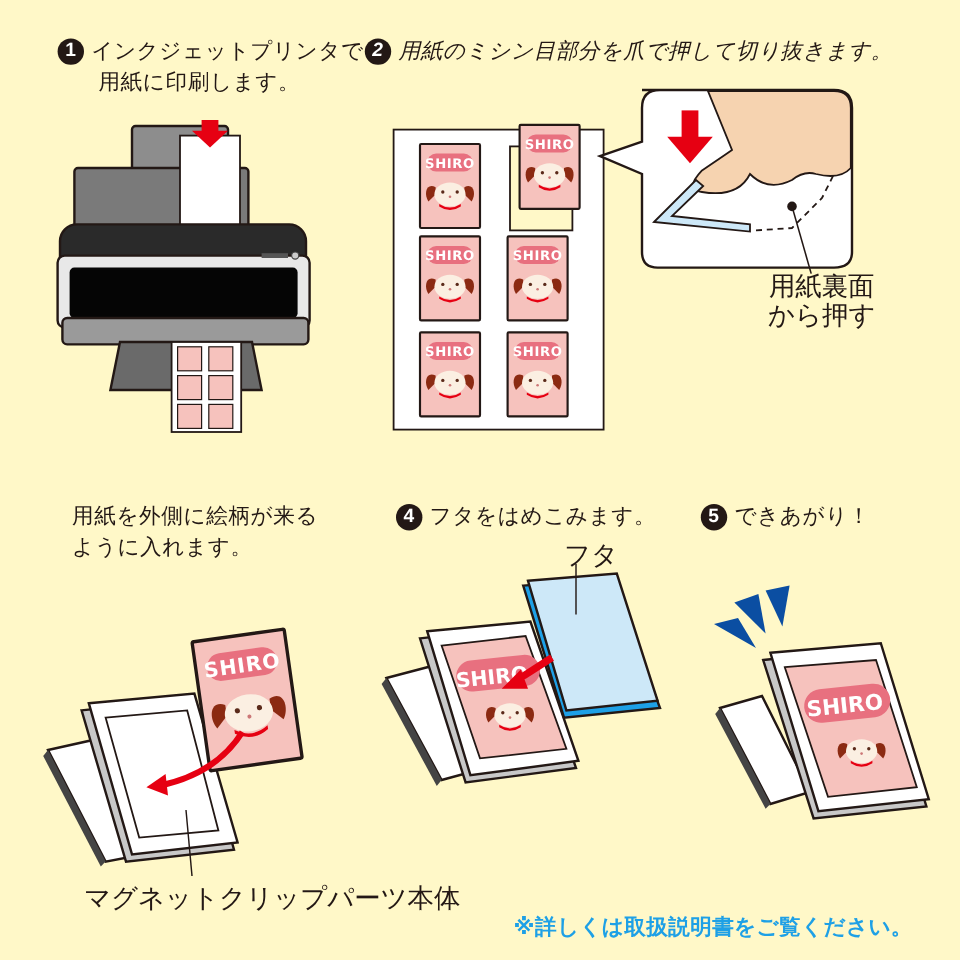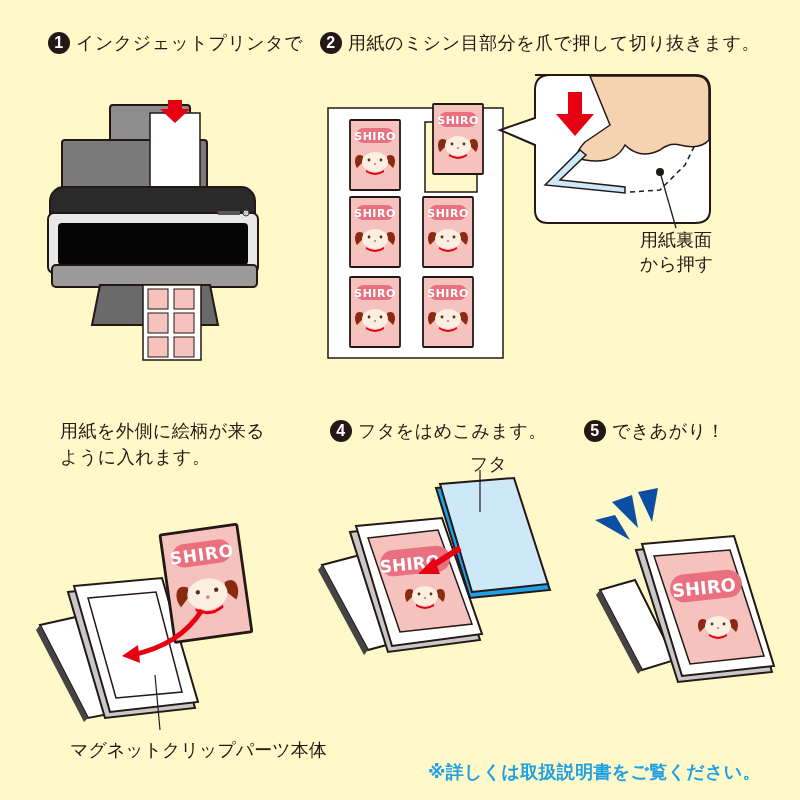--- a/index.html
+++ b/index.html
@@ -27,42 +27,44 @@
     font-size: 16px;
     line-height: 22px;
     text-align: center;
     margin-right: 6px;
     vertical-align: 1px;
     font-family: "Liberation Sans", sans-serif;
   }
   .inline-num { margin: 0 4px 0 4px; }
   .label {
     position: absolute;
-    font-size: 18px;
+    font-size: 22px;
     line-height: 24px;
     white-space: nowrap;
+    text-align: center;
   }
   .note {
     position: absolute;
     color: #1ea0e6;
     font-weight: bold;
     font-size: 18px;
     white-space: nowrap;
     letter-spacing: 0.3px;
   }
   svg.ill { position: absolute; overflow: visible; }
 </style>
 </head>
 <body>
 
 <div class="step-text" style="left:22px; top:30px;margin-left:26px;">
   <div><span class="num">1</span><span>インクジェットプリンタで</span></div>
-</div>
-
-<div class="step-text" style="left:320px; top:30px;">
+  <div style="padding-left:34px;"><span>用紙に印刷します。</span></div>
+</div>
+
+<div class="step-text" style="left:304px; top:30px;font-style:italic;">
   <div><span class="num">2</span><span>用紙のミシン目部分を爪で押して切り抜きます。</span></div>
 </div>
 
 <div class="step-text" style="left:28px; top:418px;">
   <div style="padding-left:32px;"><span>用紙を外側に絵柄が来る</span></div>
   <div style="padding-left:32px;"><span>ように入れます。</span></div>
 </div>
 
 <div class="step-text" style="left:330px; top:418px;">
   <div><span class="num">4</span><span>フタをはめこみます。</span></div>

